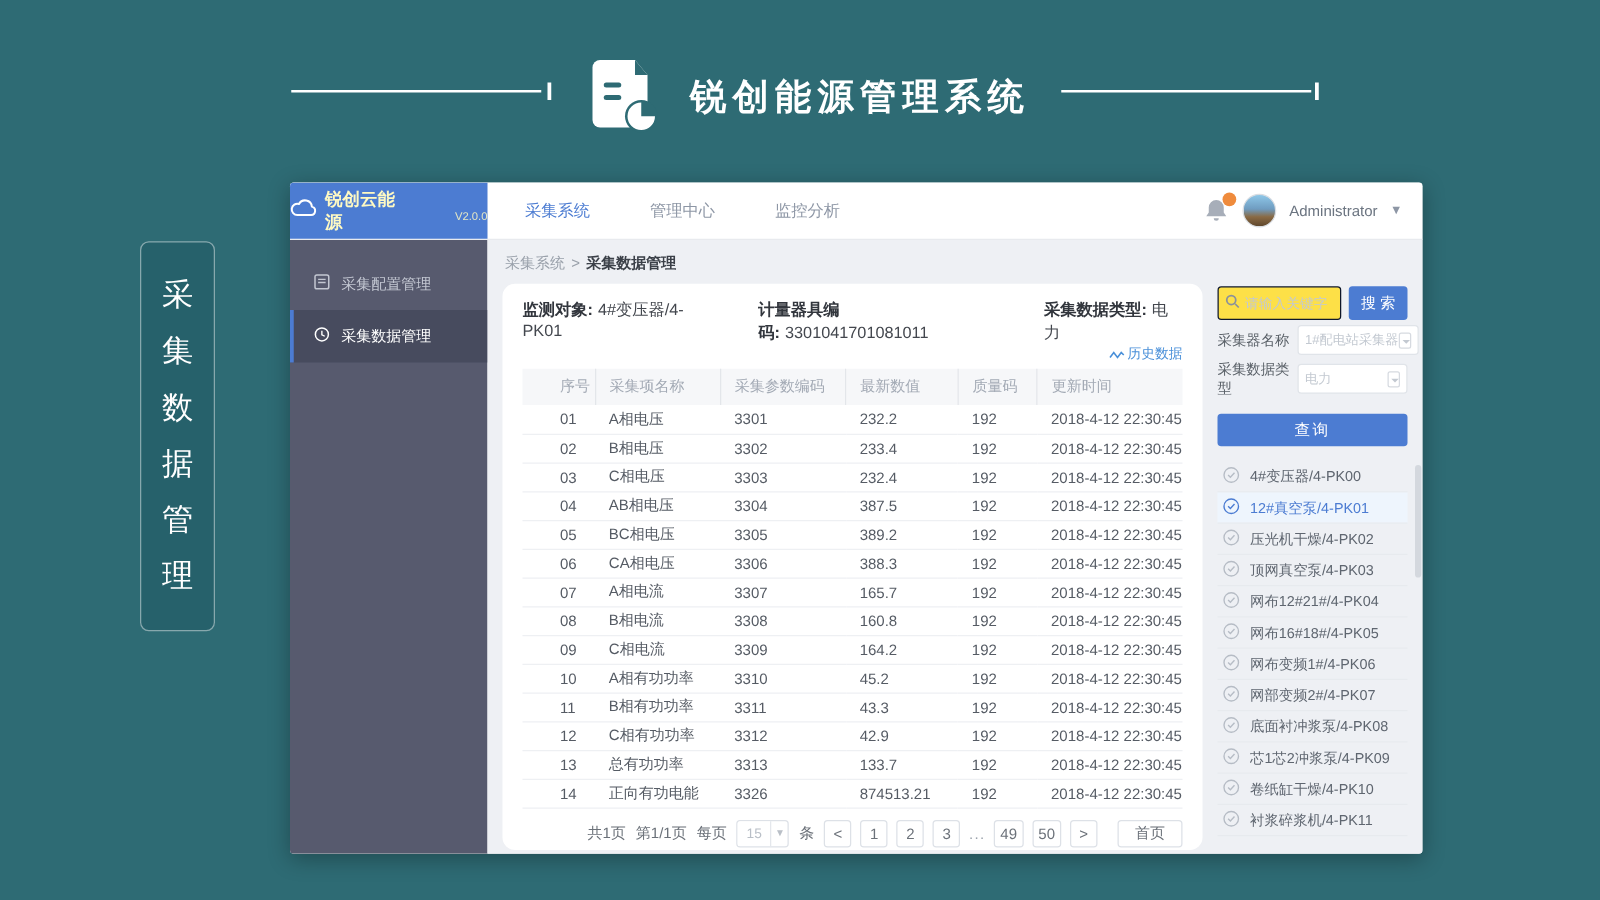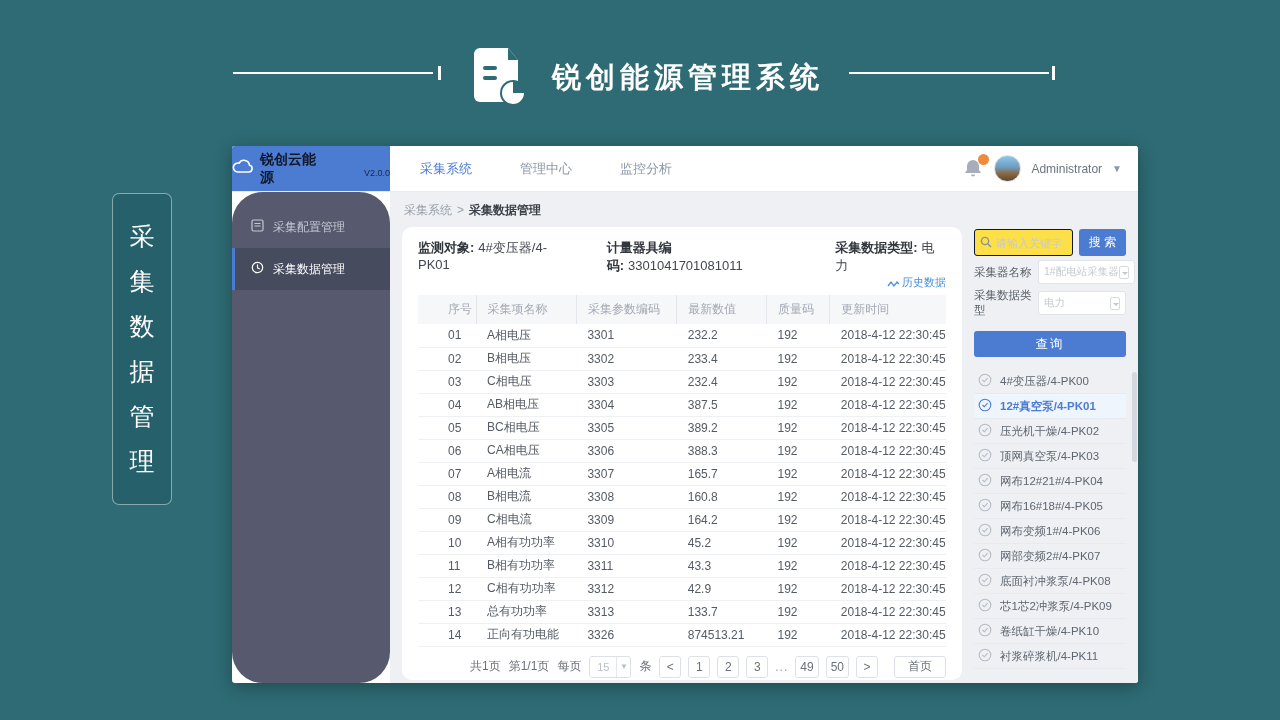--- a/index.html
+++ b/index.html
@@ -20,39 +20,39 @@
   .side-banner { position:absolute; left:112px; top:193px; width:60px; height:312px;
     background:#26616b; border:1px solid rgba(255,255,255,.45); border-radius:7px;
     display:flex; flex-direction:column; align-items:center; justify-content:space-evenly; padding:10px 0; }
   .side-banner span { color:#ffffff; font-size:25px; line-height:1; }
 
   
   .window { position:absolute; left:232px; top:146px; width:906px; height:537px;
     background:#ffffff; border-radius:3px; box-shadow:0 4px 18px rgba(0,0,0,.3); overflow:hidden; }
 
   .topbar { height:46px; display:flex; align-items:stretch; border-bottom:1px solid #e8eaee; background:#fff; }
-  .logo { width:158px; background:#4c7cd2; color:#0f172a; display:flex; align-items:center; justify-content:center; gap:6px; }
+  .logo { width:158px; background:#4c7cd2; color:#fef9c3; display:flex; align-items:center; justify-content:center; gap:6px; }
   .logo .lg-name { font-size:14px; font-weight:bold; }
   .logo .lg-ver { font-size:9px; opacity:.85; align-self:flex-end; margin-bottom:13px;margin-left:36px; }
   .nav { display:flex; align-items:center; gap:48px; margin-left:30px; }
   .nav-item { font-size:13px; color:#8d96a5; cursor:pointer; }
   .nav-item.active { color:#4c7cd2; }
   .top-right { margin-left:auto; display:flex; align-items:center; gap:10px; padding-right:16px; }
   .bell-wrap { position:relative; width:20px; height:22px; }
   .badge { position:absolute; top:-4px; right:-5px; width:11px; height:11px; border-radius:50%; background:#ef8b3c; }
   .avatar { width:27px; height:27px; border-radius:50%;
     background:linear-gradient(180deg,#8ec7e8 0%,#6f9cc0 45%,#8a6a44 70%,#5f472c 100%);
     border:1px solid #d9dde2; }
   .user-name { font-size:12px; color:#6b7480; }
   .caret { font-size:10px; color:#8d96a5; }
 
   .win-body { display:flex; height:491px; }
 
   
-  .sidebar { width:158px; background:#575a6e; flex-shrink:0; padding-top:14px;border-radius:31px; }
+  .sidebar { width:158px; background:#575a6e; flex-shrink:0; padding-top:14px; }
   .side-item { height:42px; display:flex; align-items:center; gap:9px; padding-left:16px;
     font-size:12px; color:#c3c7d2; cursor:pointer; border-left:3px solid transparent; }
   .side-item.active { background:#474b5e; color:#ffffff; border-left:3px solid #4c7cd2; }
 
   
   .content { flex:1; background:#eef0f4; position:relative; padding:0 12px; overflow:hidden; }
   .breadcrumb { padding:10px 2px 8px; font-size:12px; color:#99a0aa; }
   .breadcrumb .bc-cur { color:#3b4048; font-weight:bold; }
   .bc-sep { margin:0 5px; }
 
@@ -101,21 +101,21 @@
   .filter-value { font-size:10.5px; color:#c3c9d1; white-space:nowrap; overflow:hidden; }
   .sel-icon { width:10px; height:13px; border:1px solid #d6dae0; border-radius:2px; position:relative; flex-shrink:0; }
   .sel-icon::after { content:""; position:absolute; left:2px; top:5px; border-left:3px solid transparent;
     border-right:3px solid transparent; border-top:3px solid #c3c9d1; }
   .query-btn { margin-top:13px; width:100%; height:26px; background:#4c7cd2; color:#fff; border:none;
     border-radius:3px; font-size:12.5px; letter-spacing:2px; cursor:pointer; font-family:inherit; }
 
   .device-list { margin-top:12px; }
   .device-item { height:25px; display:flex; align-items:center; gap:8px; padding-left:4px;
     border-bottom:1px solid #e7eaee; font-size:11.5px; color:#5f6670; cursor:pointer; }
-  .device-item.active { color:#4c7cd2; background:#eef5fd;font-weight:bold; }
+  .device-item.active { color:#4c7cd2; background:#eef5fd; }
 
   .scroll-thumb { position:absolute; right:1px; top:180px; width:5px; height:90px; background:#d4d8de; border-radius:3px; }
 </style>
 </head>
 <body>
 
 <div class="deco-line left"></div>
 <div class="deco-tick left"></div>
 <div class="deco-icon">
   <svg width="58" height="60" viewBox="0 0 58 60">

